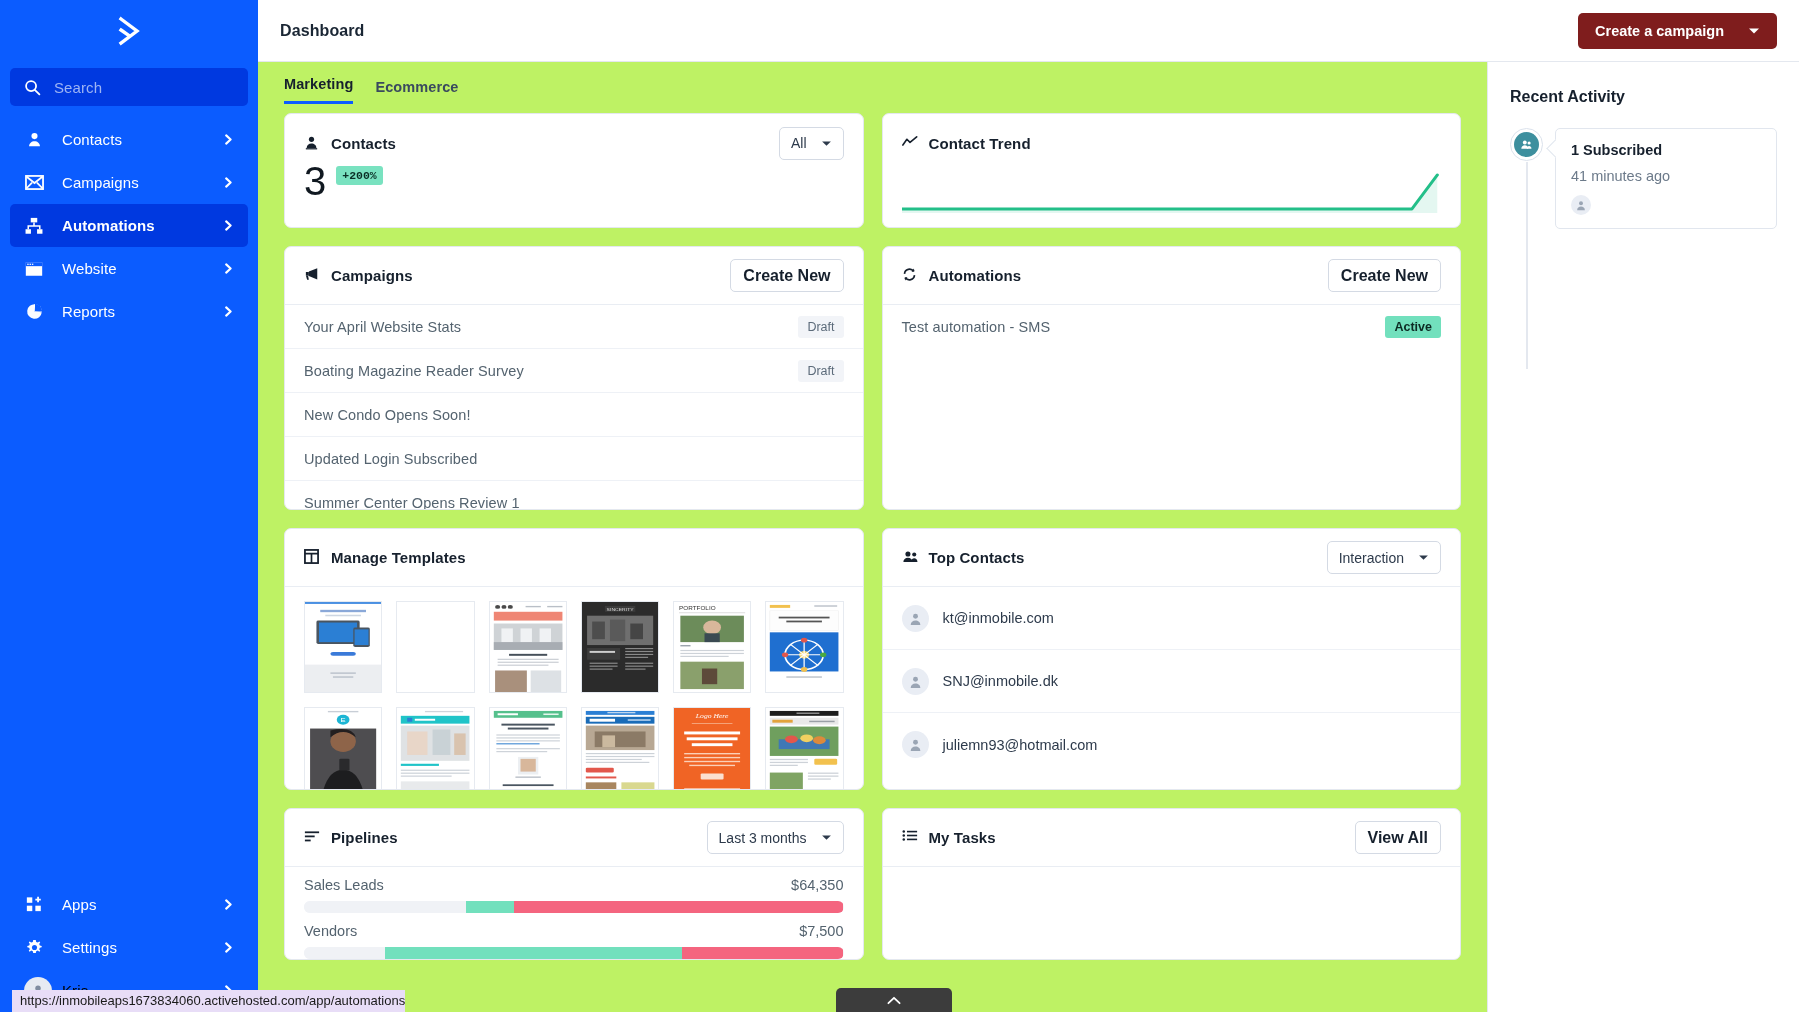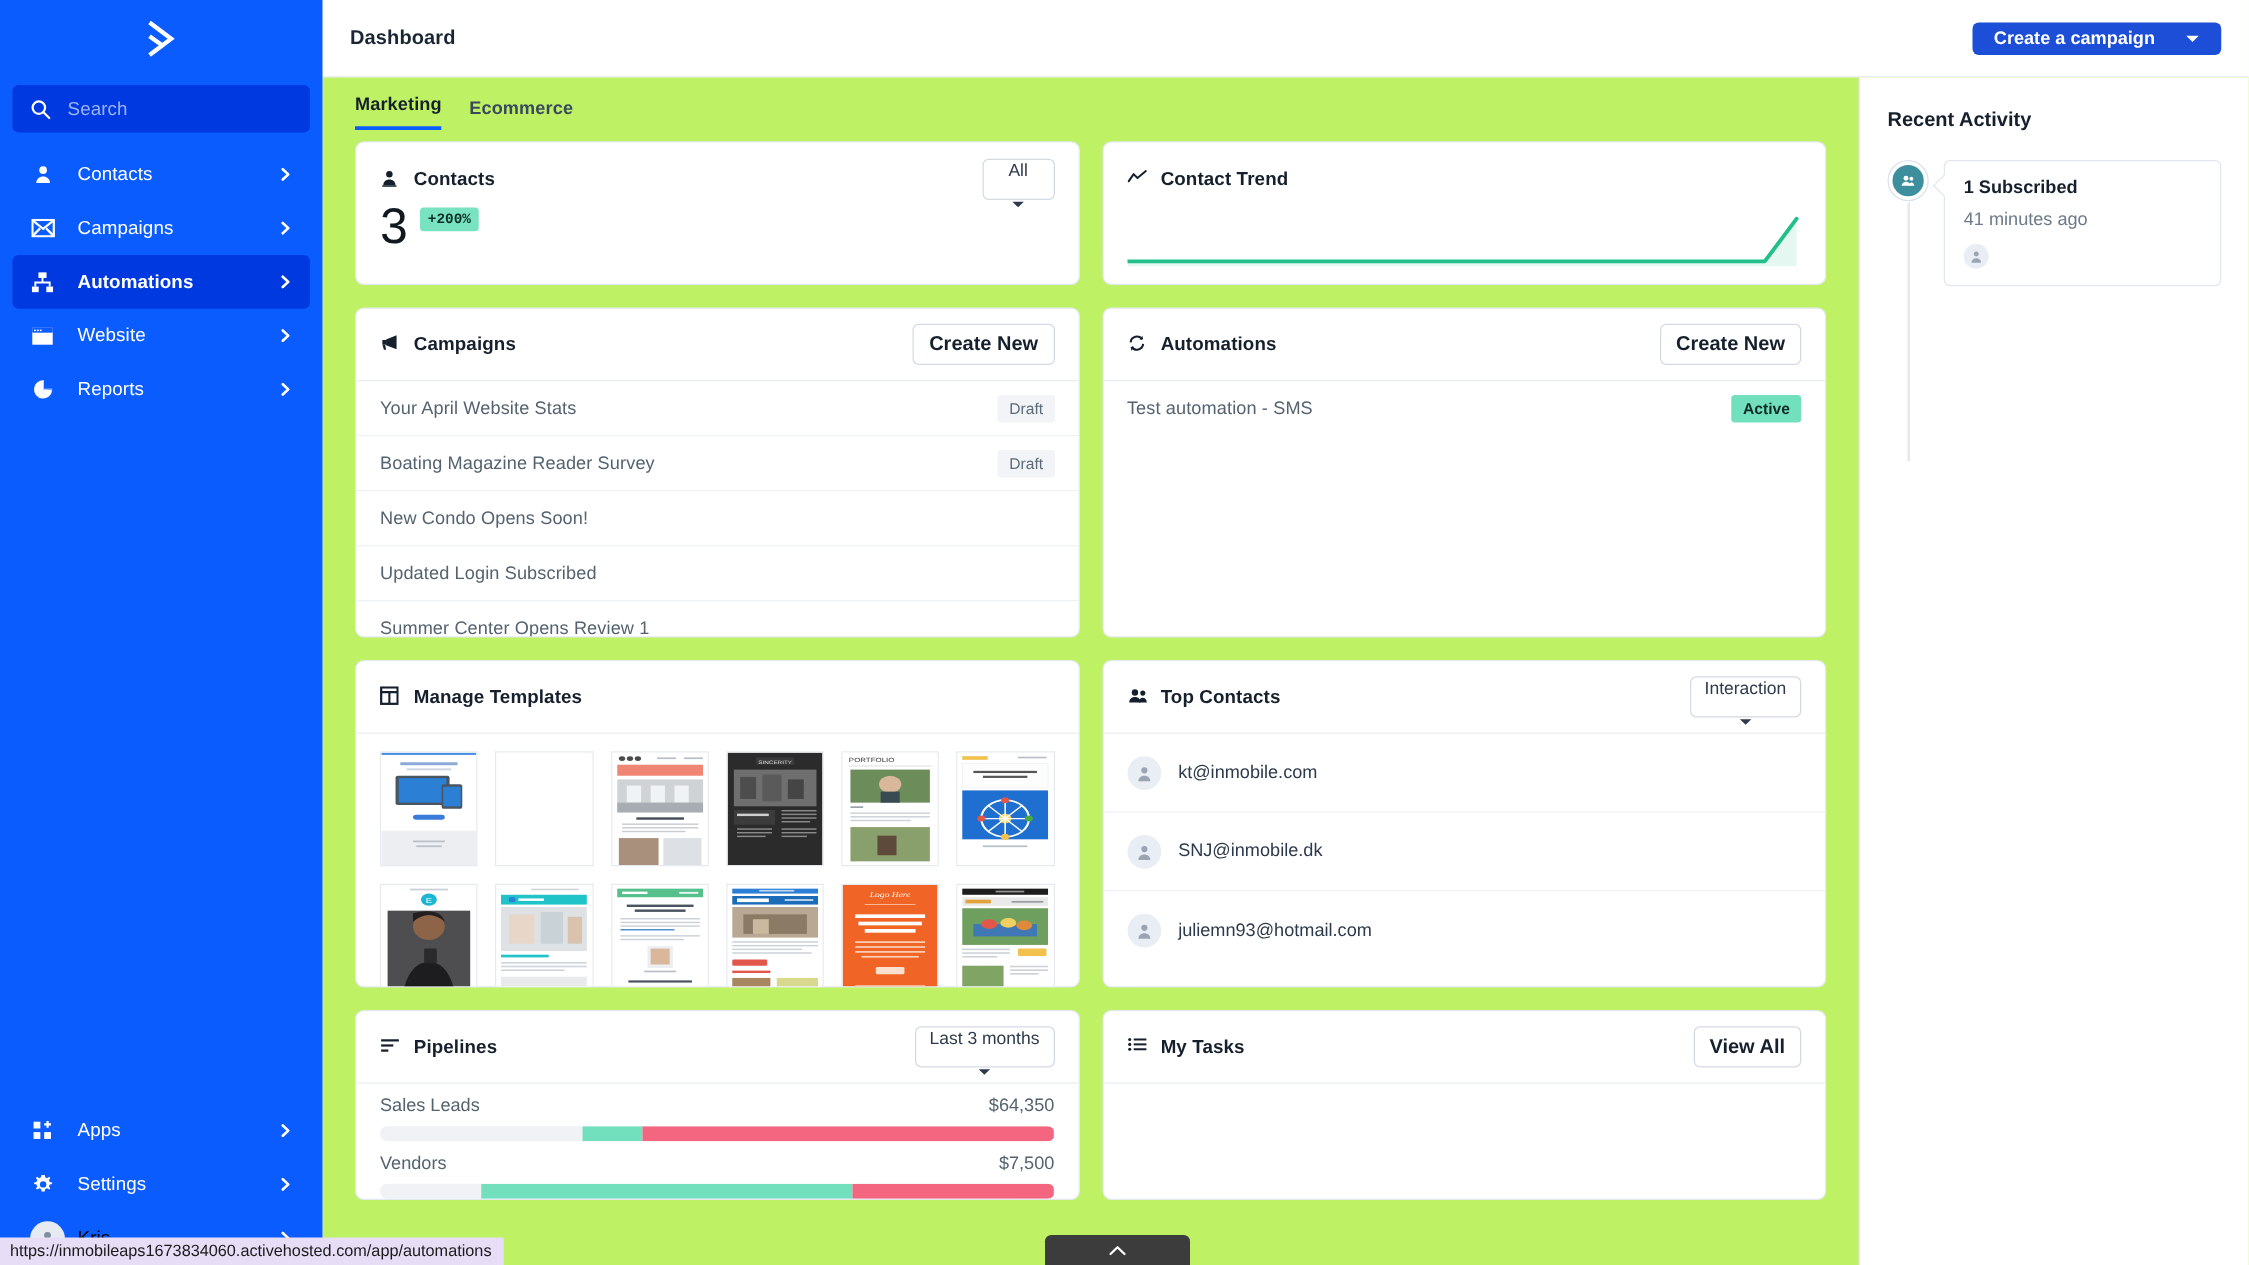--- a/index.html
+++ b/index.html
@@ -59,23 +59,23 @@
   .topbar {
     height: 62px; background: #fff;
     border-bottom: 1px solid #e4e8ef;
     display: flex; align-items: center;
     padding: 0 22px 0 22px;
     flex: 0 0 62px;
   }
   .page-title { font-size: 16px; font-weight: 700; color: #1a2634; letter-spacing: .1px; }
   .topbar-right { margin-left: auto; display: flex; }
   .cta {
-    background: #1d4ed8; color: #fff;
+    background: #7f1d1d; color: #fff;
     border: none; border-radius: 5px;
-    height: 26px; padding: 0 17px;
+    height: 36px; padding: 0 17px;
     font-size: 14.5px; font-weight: 700;
     font-family: inherit;
     display: flex; align-items: center; gap: 24px;
     cursor: pointer;
   }
   .cta .caret { width: 12px; height: 8px; }
 
   .body-area { flex: 1; display: flex; min-height: 0; background: #bef264; }
   .center-col { flex: 1; min-width: 0; display: flex; flex-direction: column; }
   .tabs-row {
@@ -113,21 +113,21 @@
     font-size: 16px; font-weight: 700; color: #16202d;
     font-family: inherit; cursor: pointer;
     display: flex; align-items: center;
   }
   .select-outline {
     border: 1px solid #d4dae4; background: #fff;
     border-radius: 5px; height: 33px; padding: 0 11px;
     font-size: 14px; color: #2d3a4b;
     font-family: inherit; cursor: pointer;
     display: flex; align-items: center; gap: 14px;
-    min-width: 58px; justify-content: space-between; flex-direction: column;
+    min-width: 58px; justify-content: space-between;
   }
   .select-outline .caret { width: 11px; height: 7px; flex:0 0 11px;}
 
   
   .contacts-card { height: 115px; }
   .contacts-body { padding: 0 19px; display: flex; align-items: flex-start; gap: 10px; margin-top: -9px; }
   .big-num { font-size: 40px; font-weight: 300; color: #101820; line-height: 36px; }
   .pct-badge {
     background: #79e2c0; color: #0b2f26;
     font-size: 11.5px; font-weight: 700;
@@ -217,23 +217,23 @@
     width:12px;height:12px;background:#fff;
     border-left:1px solid #e1e6ee;border-bottom:1px solid #e1e6ee;
     transform: rotate(45deg);
   }
   .act-head { font-size: 14.5px; font-weight: 700; color: #16202d; }
   .act-time { font-size: 14.5px; color: #6c7a8a; margin-top: 10px; }
   .act-av { width: 20px; height: 20px; border-radius: 50%; background:#e9edf4; margin-top: 11px; display:flex;align-items:center;justify-content:center;}
 
   
   .statusbar {
-    position: absolute; left: 0; bottom: 0;
+    position: absolute; left: 12px; bottom: 0;
     background: #e8ddf7; color: #1a1a1a;
-    font-size: 13px; padding: 3px 10px 4px 8px;
+    font-size: 13px; padding: 3px 0 4px 8px;
     z-index: 50; white-space: nowrap;
     font-family: "Liberation Sans", sans-serif;
   }
   
   .scrolltop {
     position: absolute; bottom: 0;
     left: 836px; width: 116px; height: 24px;
     background: #3c3c3c; border-radius: 5px 5px 0 0;
     display: flex; align-items: center; justify-content: center;
     z-index: 40; cursor: pointer;

